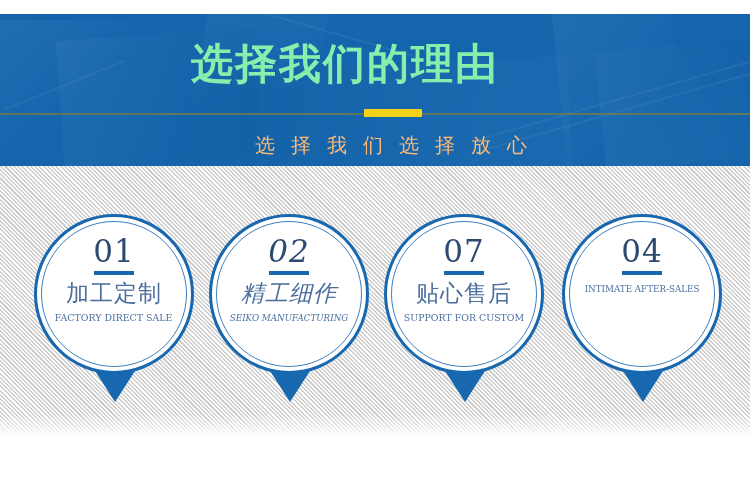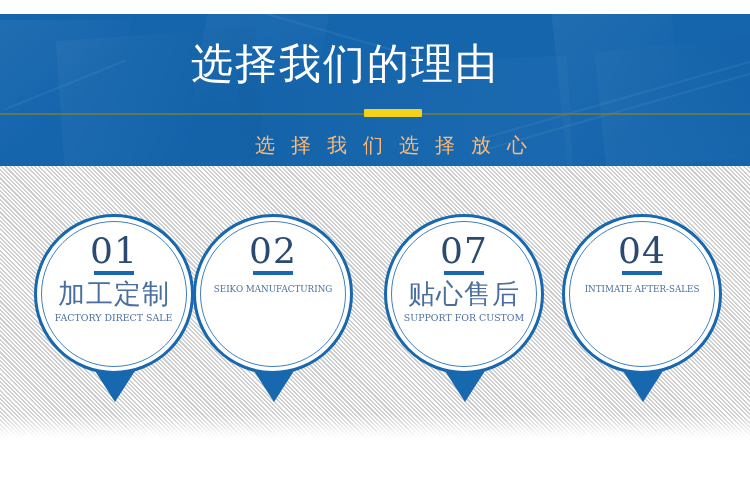--- a/index.html
+++ b/index.html
@@ -91,22 +91,22 @@
 
   
   .banner-title {
     position: absolute;
     left: 0; top: 26px;
     width: 690px;
     text-align: center;
     font-family: "DejaVu Sans", "Liberation Sans", sans-serif;
     font-size: 42px;
     line-height: 48px;
-    font-weight: 400;
-    color: #ffffff;
+    font-weight: 700;
+    color: #86efac;
     letter-spacing: 2px;
     white-space: nowrap;
   }
 
   
   .rule {
     position: absolute;
     left: 0; top: 99px;
     width: 750px; height: 2px;
     background: #6f7a4e;
@@ -164,21 +164,21 @@
     left: 0; top: 166px;
     width: 750px; height: 274px;
   }
   .badge {
     position: absolute;
     top: 48px;
     width: 162px;
     height: 200px;
   }
   .badge-1 { left: 34px; }
-  .badge-2 { left: 193px; }
+  .badge-2 { left: 209px; font-style: italic; }
   .badge-3 { left: 384px; }
   .badge-4 { left: 562px; }
 
   .pointer {
     position: absolute;
     left: 50%;
     top: 146px;
     margin-left: -27px;
     width: 0; height: 0;
     border-left: 27px solid transparent;
@@ -213,35 +213,35 @@
     z-index: 4;
     display: flex;
     flex-direction: column;
     align-items: center;
     justify-content: flex-start;
     padding-top: 20px;
     box-sizing: border-box;
   }
   .badge-num {
     font-family: "DejaVu Serif", "Liberation Serif", serif;
-    font-size: 36px;
+    font-size: 31px;
     line-height: 34px;
     color: #2a4a72;
     letter-spacing: 1px;
   }
   .badge-bar {
     width: 40px;
     height: 4px;
     background: #1868b0;
     margin-top: 3px;
     margin-bottom: 4px;
   }
   .badge-cn {
     font-family: "DejaVu Serif", "Liberation Serif", serif;
-    font-size: 27px;
+    font-size: 23px;
     line-height: 29px;
     color: #4a6f9e;
     letter-spacing: 1px;
     white-space: nowrap;
   }
   .badge-en {
     font-family: "DejaVu Serif", "Liberation Serif", serif;
     font-size: 10px;
     line-height: 14px;
     color: #4a6f9e;
@@ -308,20 +308,21 @@
       </div>
     </div>
 
     <div class="badge badge-2">
       <div class="pointer"></div>
       <div class="ring-outer"></div>
       <div class="ring-inner"></div>
       <div class="badge-content">
         <div class="badge-num">02</div>
         <div class="badge-bar"></div>
+        <div class="badge-cn">精工细作</div>
         <div class="badge-en">SEIKO MANUFACTURING</div>
       </div>
     </div>
 
     <div class="badge badge-3">
       <div class="pointer"></div>
       <div class="ring-outer"></div>
       <div class="ring-inner"></div>
       <div class="badge-content">
         <div class="badge-num">07</div>

